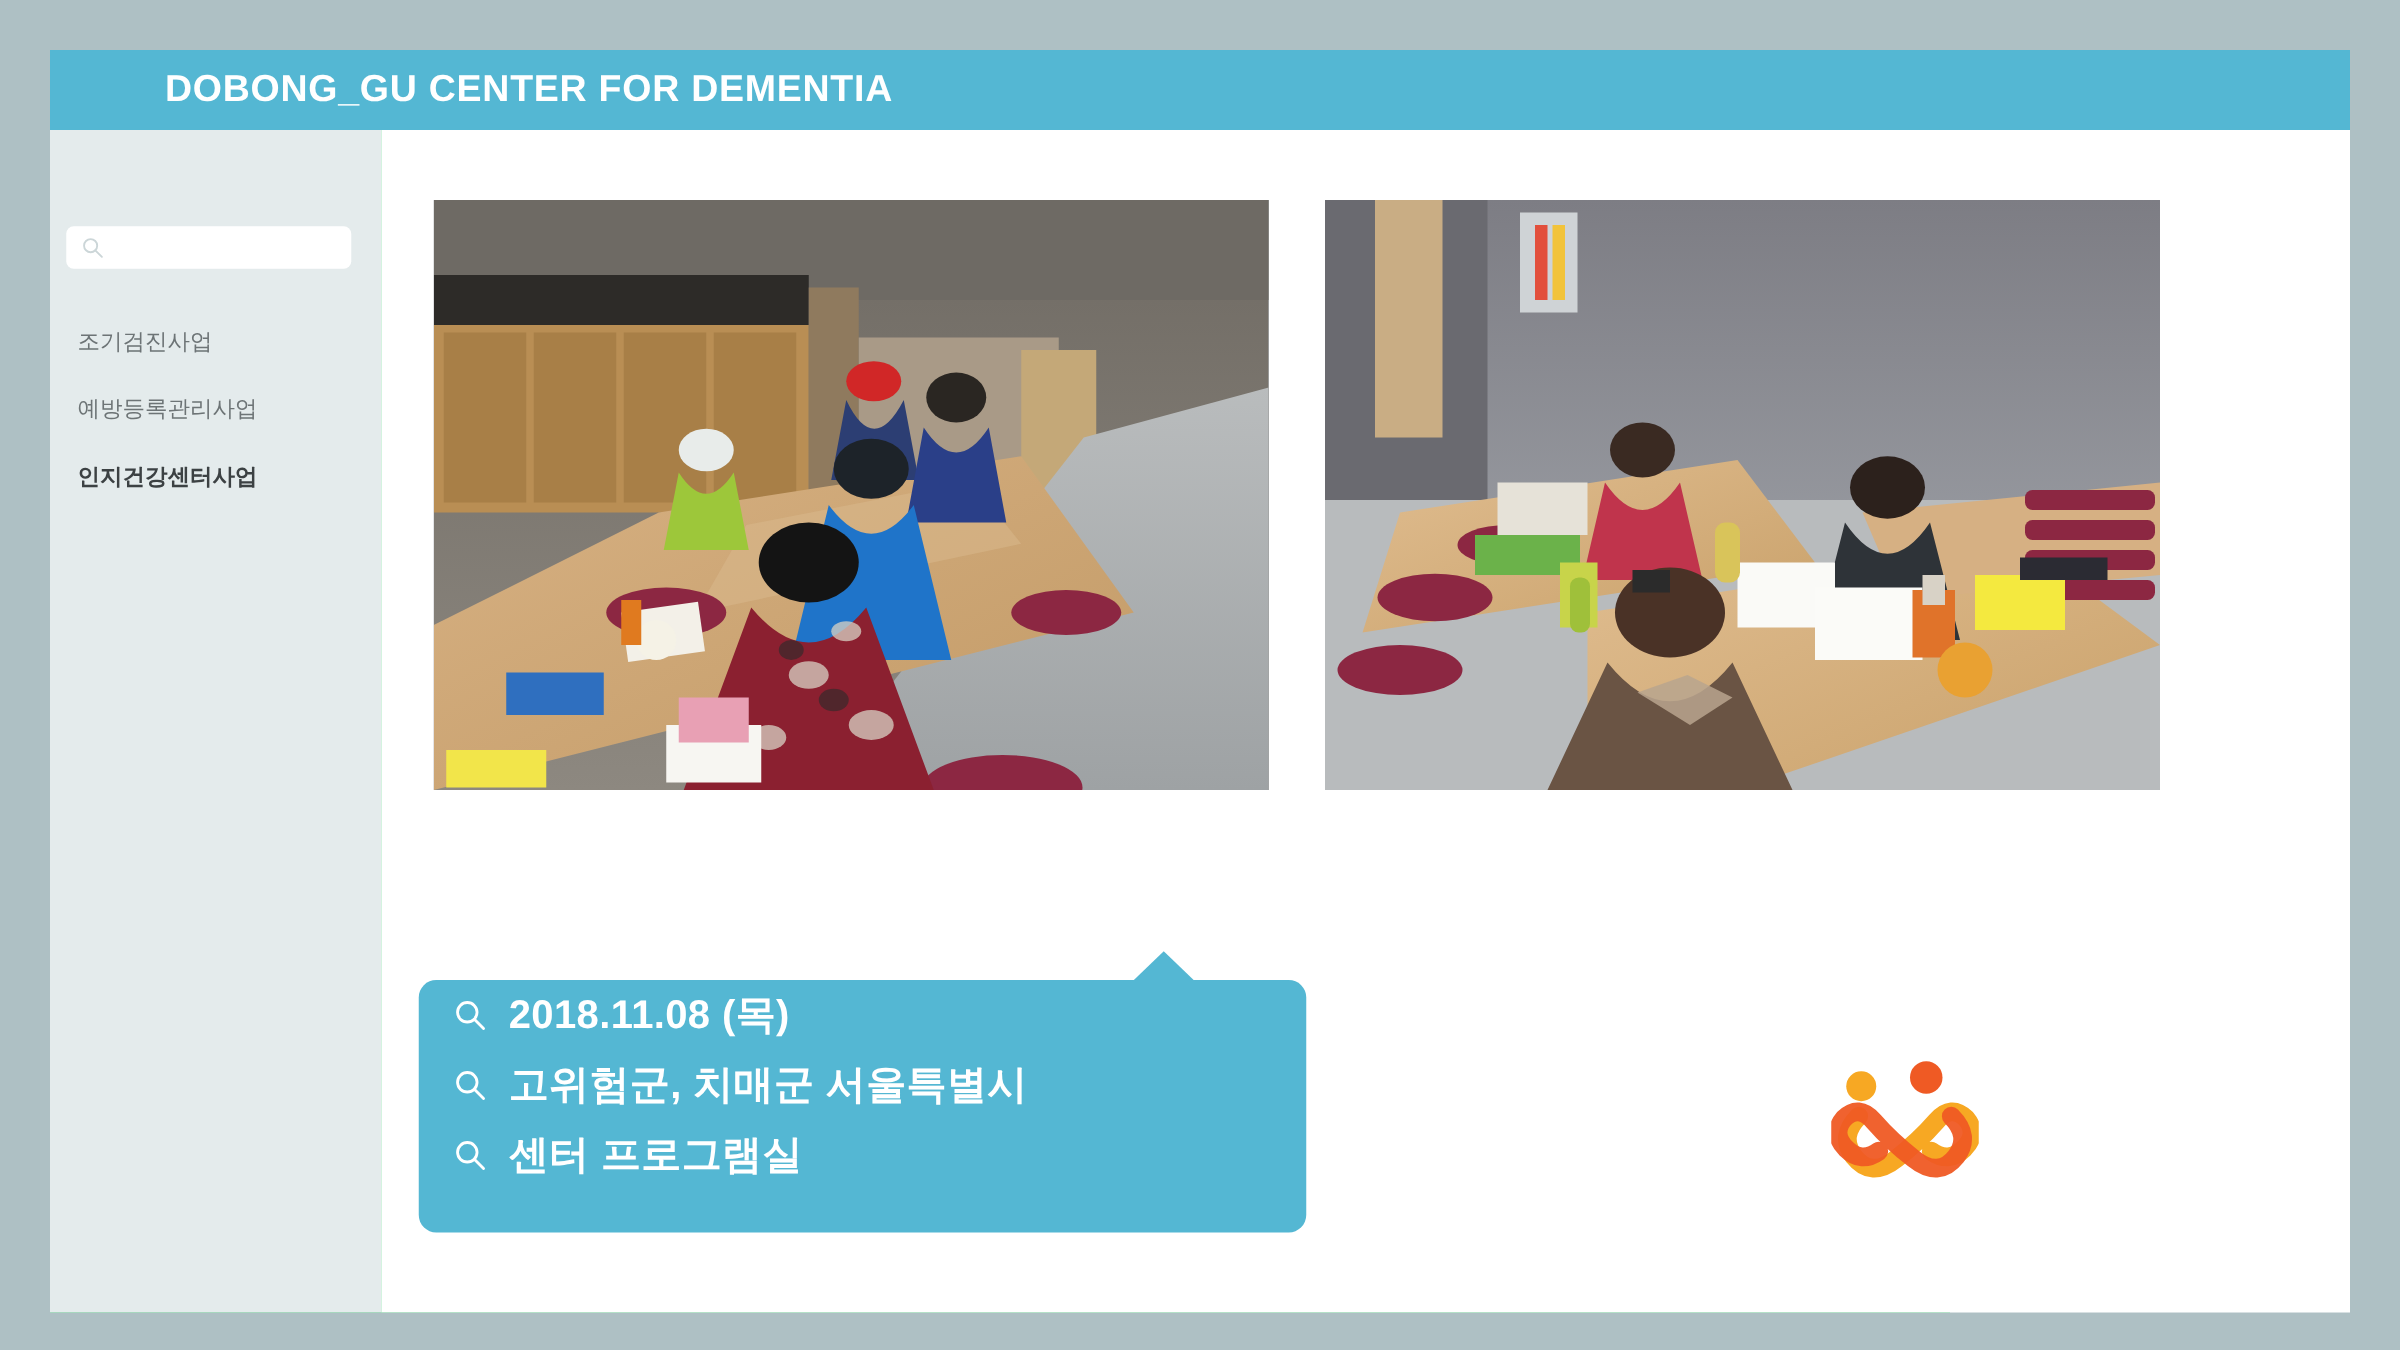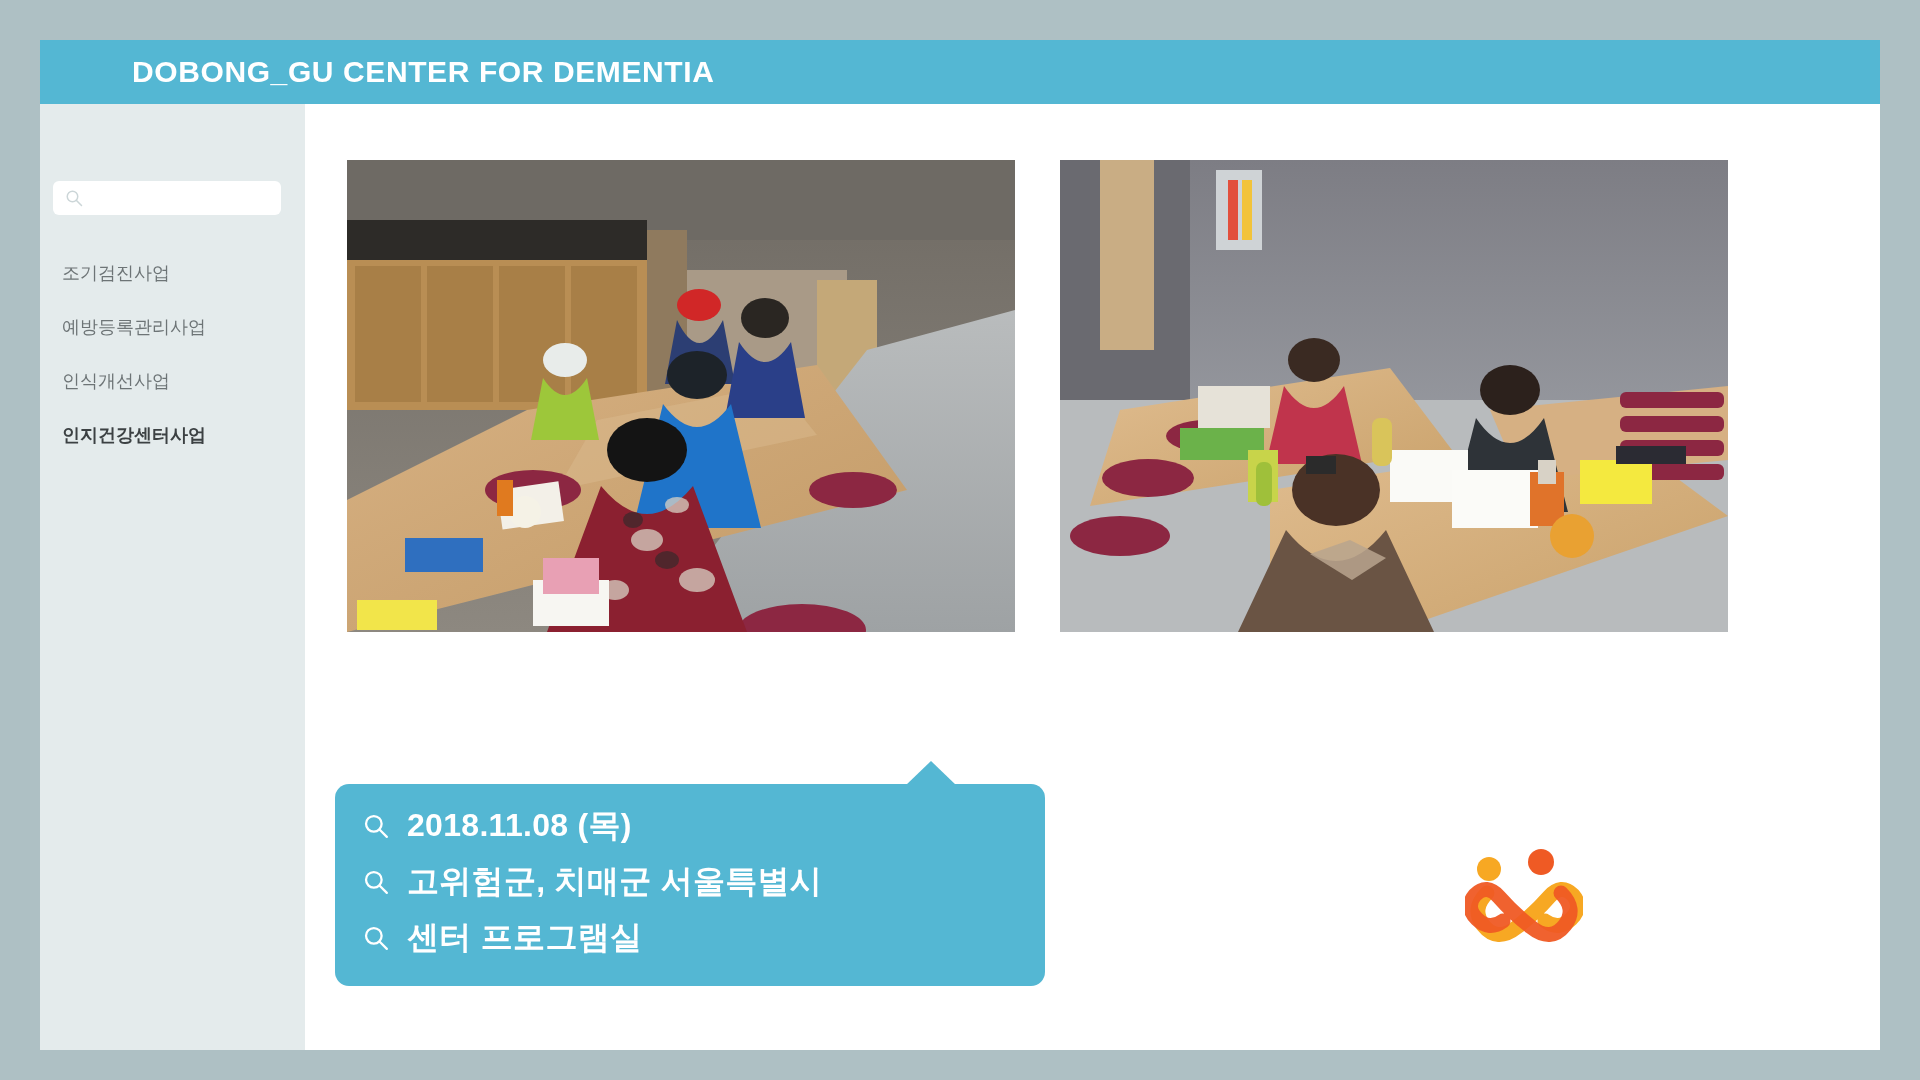--- a/index.html
+++ b/index.html
@@ -151,21 +151,21 @@
     border-left: 26px solid transparent;
     border-right: 26px solid transparent;
     border-bottom: 25px solid #54b7d3;
   }
   .caption-row {
     display: flex;
     align-items: center;
     height: 56px;
     padding-left: 28px;
   }
-  #caption-rows { padding-top: 14px; }
+  #caption-rows { }
   .caption-icon {
     width: 26px;
     height: 26px;
     margin-right: 18px;
     flex: none;
   }
   .caption-text {
     color: #ffffff;
     font-size: 32px;
     font-weight: bold;
@@ -228,23 +228,20 @@
       </svg>
       <input id="search-input" type="text" value="" placeholder="" style="">
     </div>
 
     <div id="menu">
       <div class="menu-item">
         <span>조기검진사업</span>
       </div>
       <div class="menu-item">
         <span>예방등록관리사업</span>
-      </div>
-      <div class="menu-item">
-        <span>인식개선사업</span>
       </div>
       <div class="menu-item active">
         <span>인지건강센터사업</span>
       </div>
     </div>
   </div>
 
   <div id="main">
 
     <div class="photo" id="photo-left">

